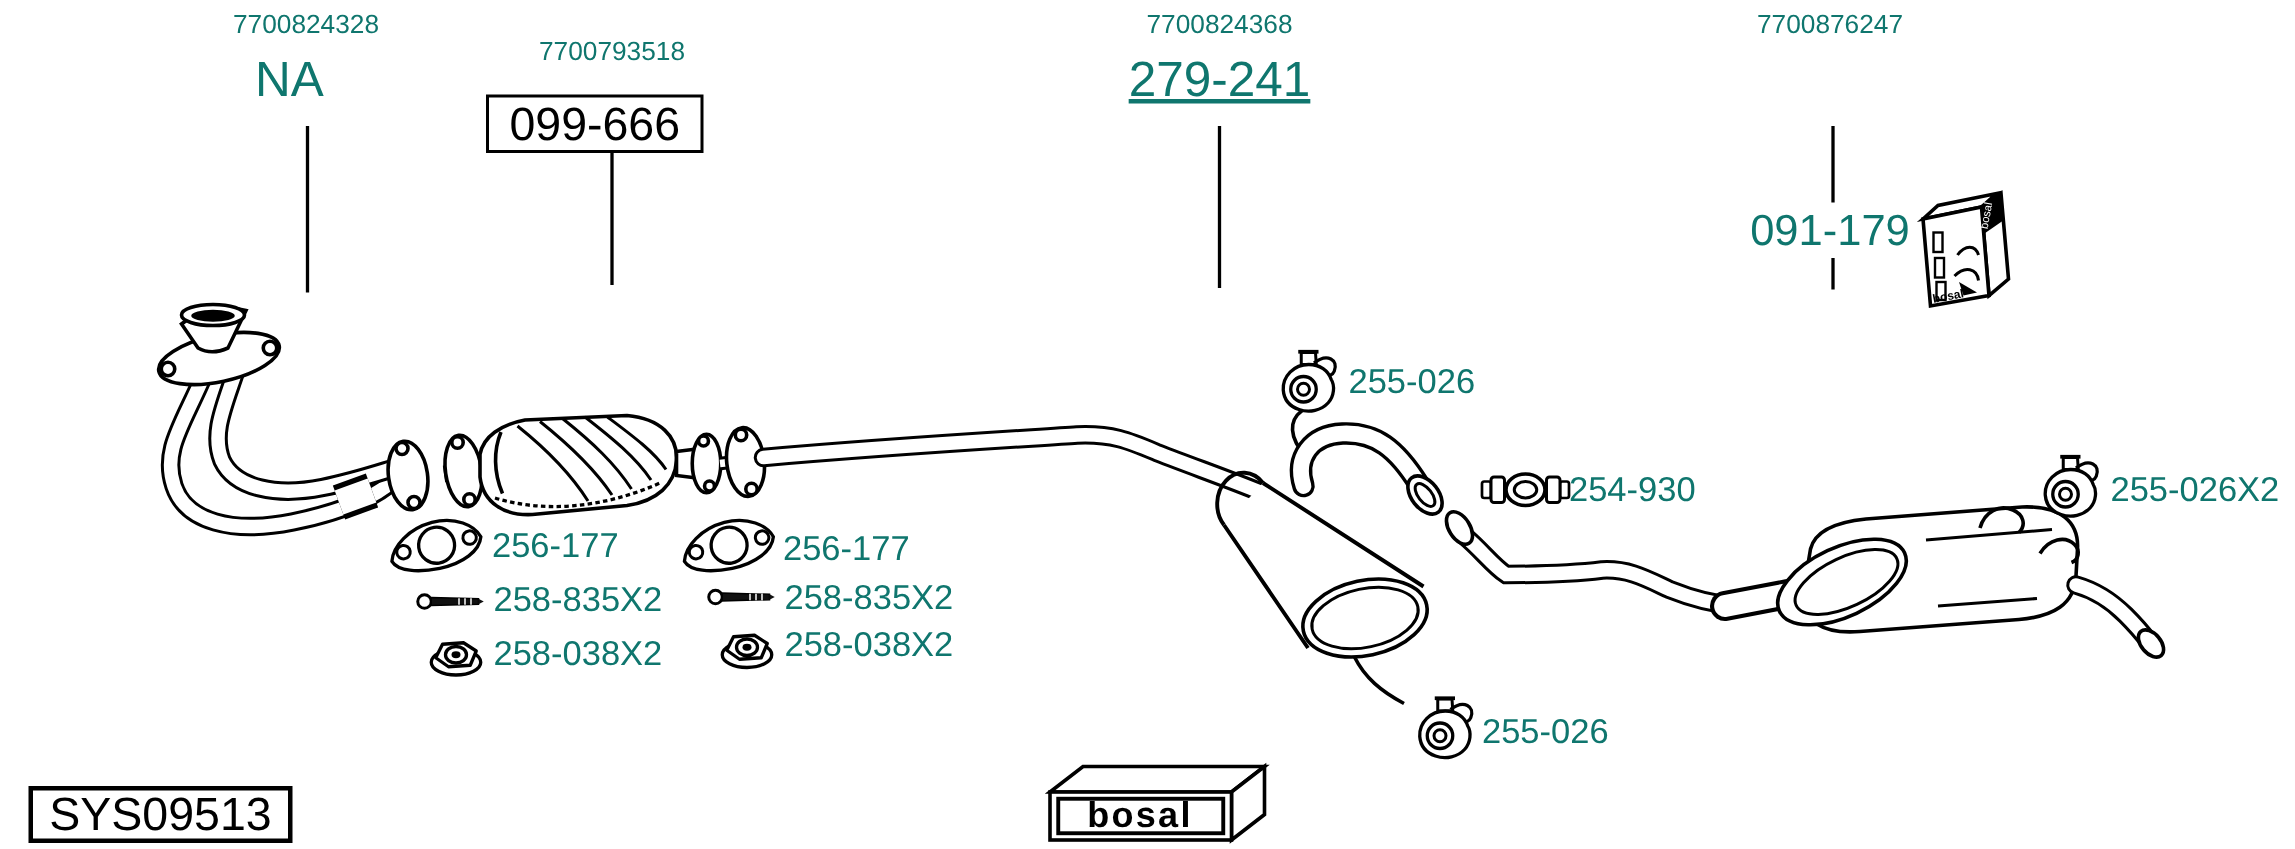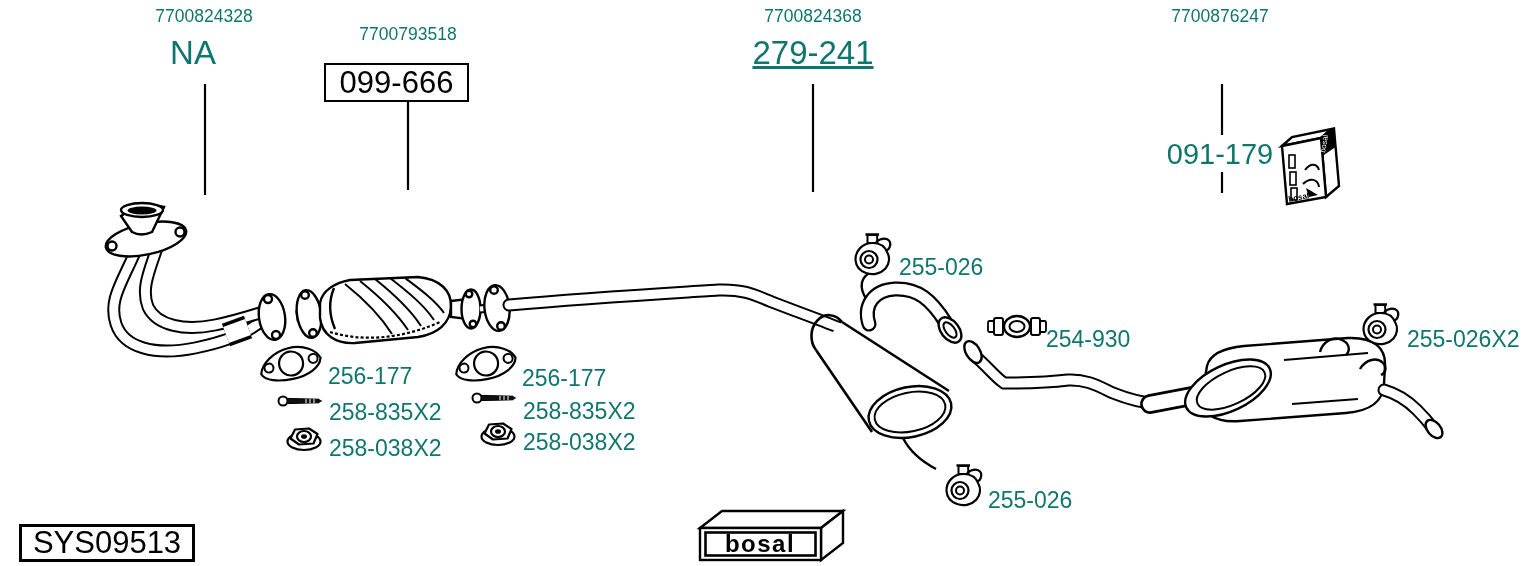--- a/index.html
+++ b/index.html
@@ -6,21 +6,21 @@
   .stage{
     position:relative;width:1530px;height:566px;background:#ffffff;
     font-family:"Liberation Sans", sans-serif;color:#000;overflow:hidden;
   }
   .stage svg{position:absolute;left:0;top:0;}
   .lbl{position:absolute;white-space:nowrap;line-height:1.05;color:#0f766e;}
   .oe{font-size:17.5px;transform:translateX(-50%);}
   .big{font-size:33px;transform:translateX(-50%);}
   .code30{font-size:29px;}
   .code30.centered{transform:translateX(-50%);}
-  .small-code{font-size:23px;margin-top:13px;}
+  .small-code{font-size:23px;}
   .boxed-code{
     position:absolute;border:2px solid #000;display:flex;
     align-items:center;justify-content:center;font-size:31px;background:#fff;
   }
   .sys-box{
     position:absolute;border:3px solid #000;display:flex;
     align-items:center;justify-content:center;font-size:31px;background:#fff;
   }
   svg text{font-family:"Liberation Sans", sans-serif;}
   .to{fill:none;stroke:#000;stroke-width:13;stroke-linecap:round;}

